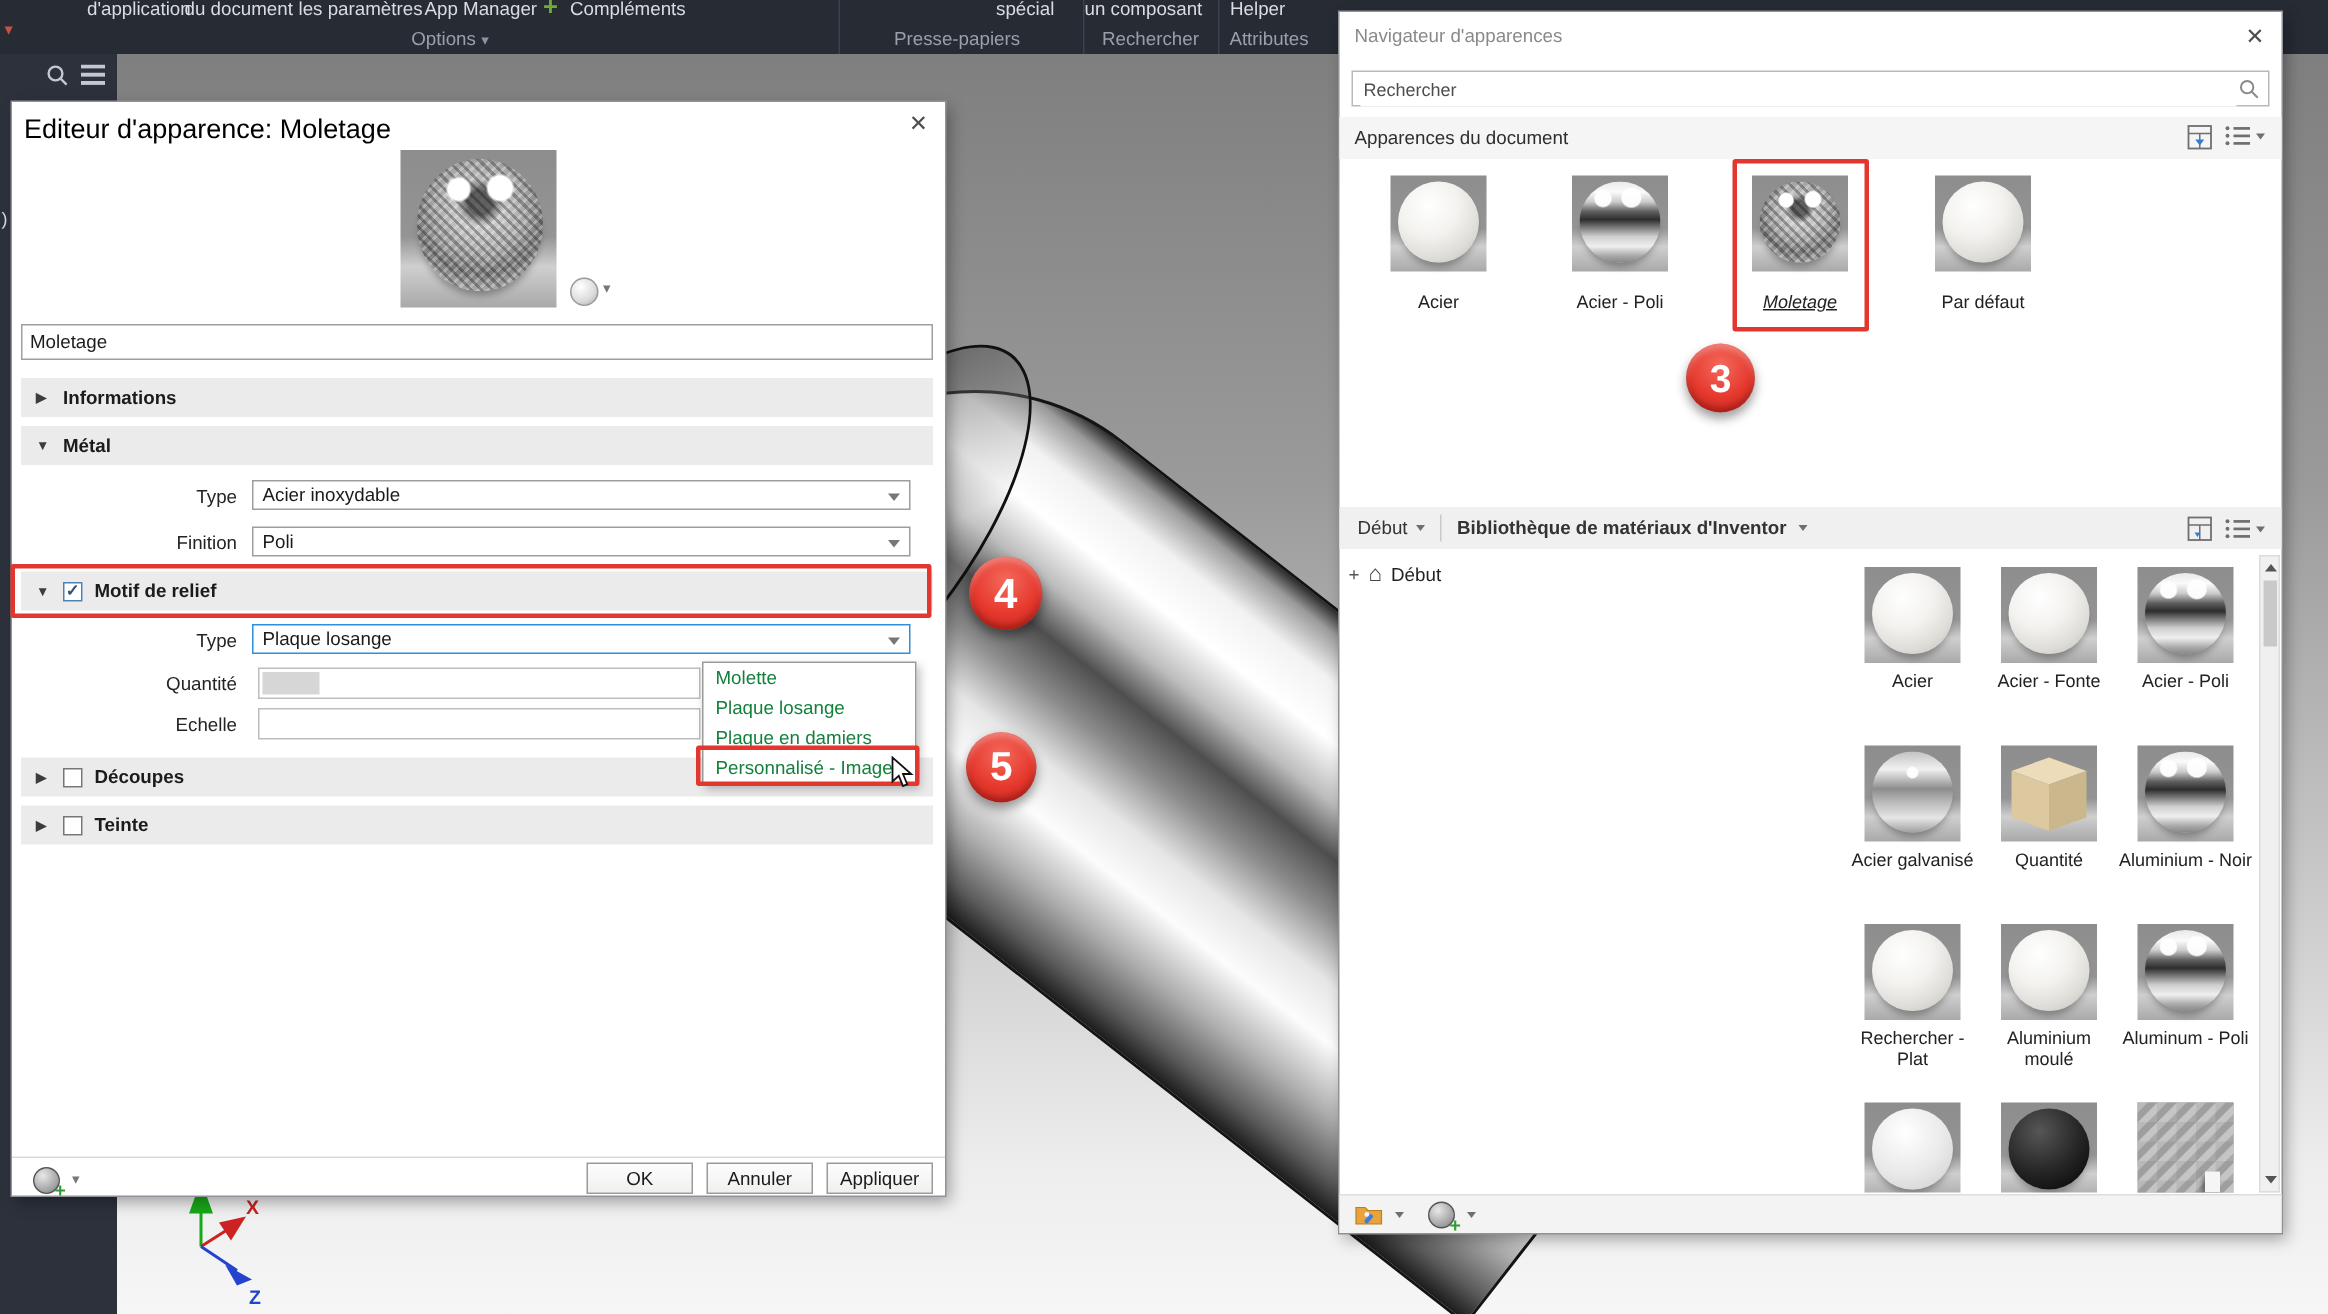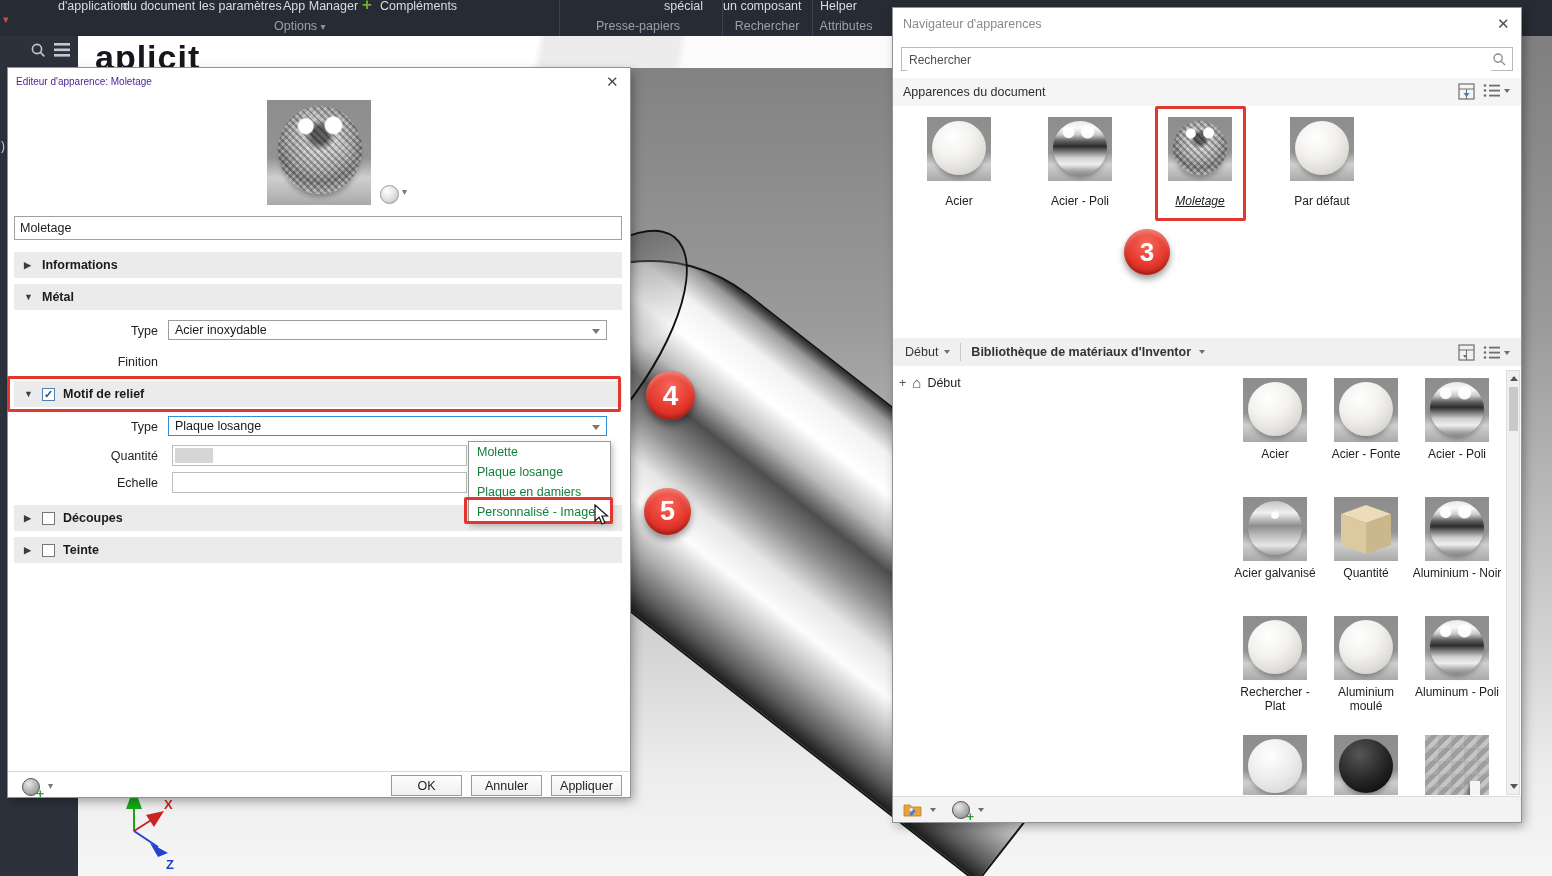--- a/index.html
+++ b/index.html
@@ -57,21 +57,21 @@
     radial-gradient(circle at 50% 26%,#fdfdfd 0 7%,transparent 9%),
     linear-gradient(180deg,#c2c2c2 0%,#f1f1f1 22%,#8d8d8d 46%,#bdbdbd 64%,#e6e6e6 82%,#a0a0a0 100%);}
   .s-black{background:radial-gradient(circle at 38% 28%,#565656 0%,#242424 55%,#0b0b0b 88%);}
   .s-rough{background:radial-gradient(circle at 40% 30%,#ffffff 0%,#e9e9e9 55%,#d2d2d2 90%);}
   .stone{position:absolute;left:0;top:0;width:100%;height:100%;
     background:linear-gradient(135deg,#b9b9b9 0 25%,#9e9e9e 25% 50%,#c5c5c5 50% 75%,#a9a9a9 75% 100%);background-size:13px 13px;}
   .chair{position:absolute;right:9px;bottom:4px;width:10px;height:14px;background:#f5f5f5;box-shadow:-2px 2px 3px rgba(0,0,0,.35);}
 
   
   .dialog{left:8px;top:68px;width:622px;height:729px;}
-  .dlg-title{position:absolute;left:8px;top:8px;font-size:10px;color:#4c1d95;}
+  .dlg-title{position:absolute;left:8px;top:8px;font-size:18px;color:#000000;}
   .preview{position:absolute;left:259px;top:32px;width:104px;height:105px;}
   .mini-ball-btn{position:absolute;left:372px;top:117px;width:17px;height:17px;border-radius:50%;
     background:radial-gradient(circle at 36% 30%,#fff,#dcdcdc 60%,#a9a9a9);border:1px solid #9a9a9a;}
   .name-input{position:absolute;left:6px;top:148px;width:596px;height:20px;border:1px solid #9f9f9f;
     font-family:"Liberation Sans",sans-serif;font-size:12.5px;color:#1c1c1c;padding:1px 5px;background:#fff;}
   .secbar{position:absolute;left:6px;width:608px;height:26px;background:#ebebeb;display:flex;align-items:center;
     font-size:12.5px;font-weight:bold;color:#1b1b1b;gap:8px;padding-left:10px;box-sizing:border-box;}
   .exp{font-size:9px;color:#3c3c3c;width:10px;}
   .cb{width:13px;height:13px;border:1px solid #767676;background:#fff;display:flex;align-items:center;justify-content:center;box-sizing:border-box;}
   .cb.checked{border-color:#4f81b0;}
@@ -125,23 +125,20 @@
     background:radial-gradient(circle at 50% 32%,#f4695c 0%,#e6382d 55%,#c02a20 100%);
     box-shadow:0 4px 7px rgba(0,0,0,.4),inset 0 -3px 4px rgba(120,10,5,.5),inset 0 3px 4px rgba(255,255,255,.35);}
   .cursor{position:absolute;z-index:40;}
 </style>
 </head>
 <body>
 
 <div class="screen">
 
   <div class="abs viewport">
-    <div class="logoband">
-      <div class="logo">aplicit</div>
-    </div>
     <div class="cyl">
         <div class="cyl-cap"></div>
       </div>
   </div>
 
   <svg class="abs axis" viewBox="0 0 100 90">
     <line x1="36" y1="48" x2="36" y2="16" stroke="#18a818" stroke-width="2"></line>
     <polygon points="36,4 28,26 44,26" fill="#18a818"></polygon>
     <line x1="36" y1="48" x2="58" y2="34" stroke="#cc2222" stroke-width="2"></line>
     <polygon points="66,28 48,32 56,44" fill="#cc2222"></polygon>
@@ -153,21 +150,21 @@
   </svg>
 
   <div class="abs ribbon">
     <span class="red-caret">▾</span>
     <span class="tab" style="left:58px">d'application</span>
     <span class="tab" style="left:123px">du document</span>
     <span class="tab" style="left:199px">les paramètres</span>
     <span class="tab" style="left:283px">App Manager</span>
     <span class="plus-ico" style="left:362px">+</span>
     <span class="tab" style="left:380px">Compléments</span>
-    <span class="grp" style="left:274px;width:76px;"><span>Options</span> <span class="caret">▾</span></span>
+    <span class="grp" style="left:262px;width:76px;text-align:center"><span>Options</span> <span class="caret">▾</span></span>
     <div class="vsep" style="left:559px"></div>
     <div class="vsep" style="left:722px"></div>
     <div class="vsep" style="left:812px"></div>
     <span class="grptop" style="left:664px">spécial</span>
     <span class="grptop" style="left:723px">un composant</span>
     <span class="grptop" style="left:820px">Helper</span>
     <span class="grp" style="left:596px;width:90px;text-align:left">Presse-papiers</span>
     <span class="grp" style="left:731px;width:72px;text-align:center">Rechercher</span>
     <span class="grp" style="left:813px;width:66px;text-align:center">Attributes</span>
   </div>
@@ -207,20 +204,24 @@
       <span>Métal</span>
     </div>
 
     <span class="fldlbl" style="left:60px;top:256px">Type</span>
     <div class="combo" style="left:160px;top:252px;width:439px">
       <span>Acier inoxydable</span>
         <span class="tri"></span>
     </div>
 
     <span class="fldlbl" style="left:60px;top:287px">Finition</span>
+    <div class="combo" style="left:160px;top:283px;width:439px">
+      <span>Poli</span>
+        <span class="tri"></span>
+    </div>
 
     <div class="secbar" style="top:313px">
       <span class="exp">▼</span>
       <span class="cb checked">
           <span class="mark">✓</span>
         </span>
       <span>Motif de relief</span>
     </div>
     <div class="redbox" style="left:-1px;top:308px;width:608px;height:30px"></div>
 

